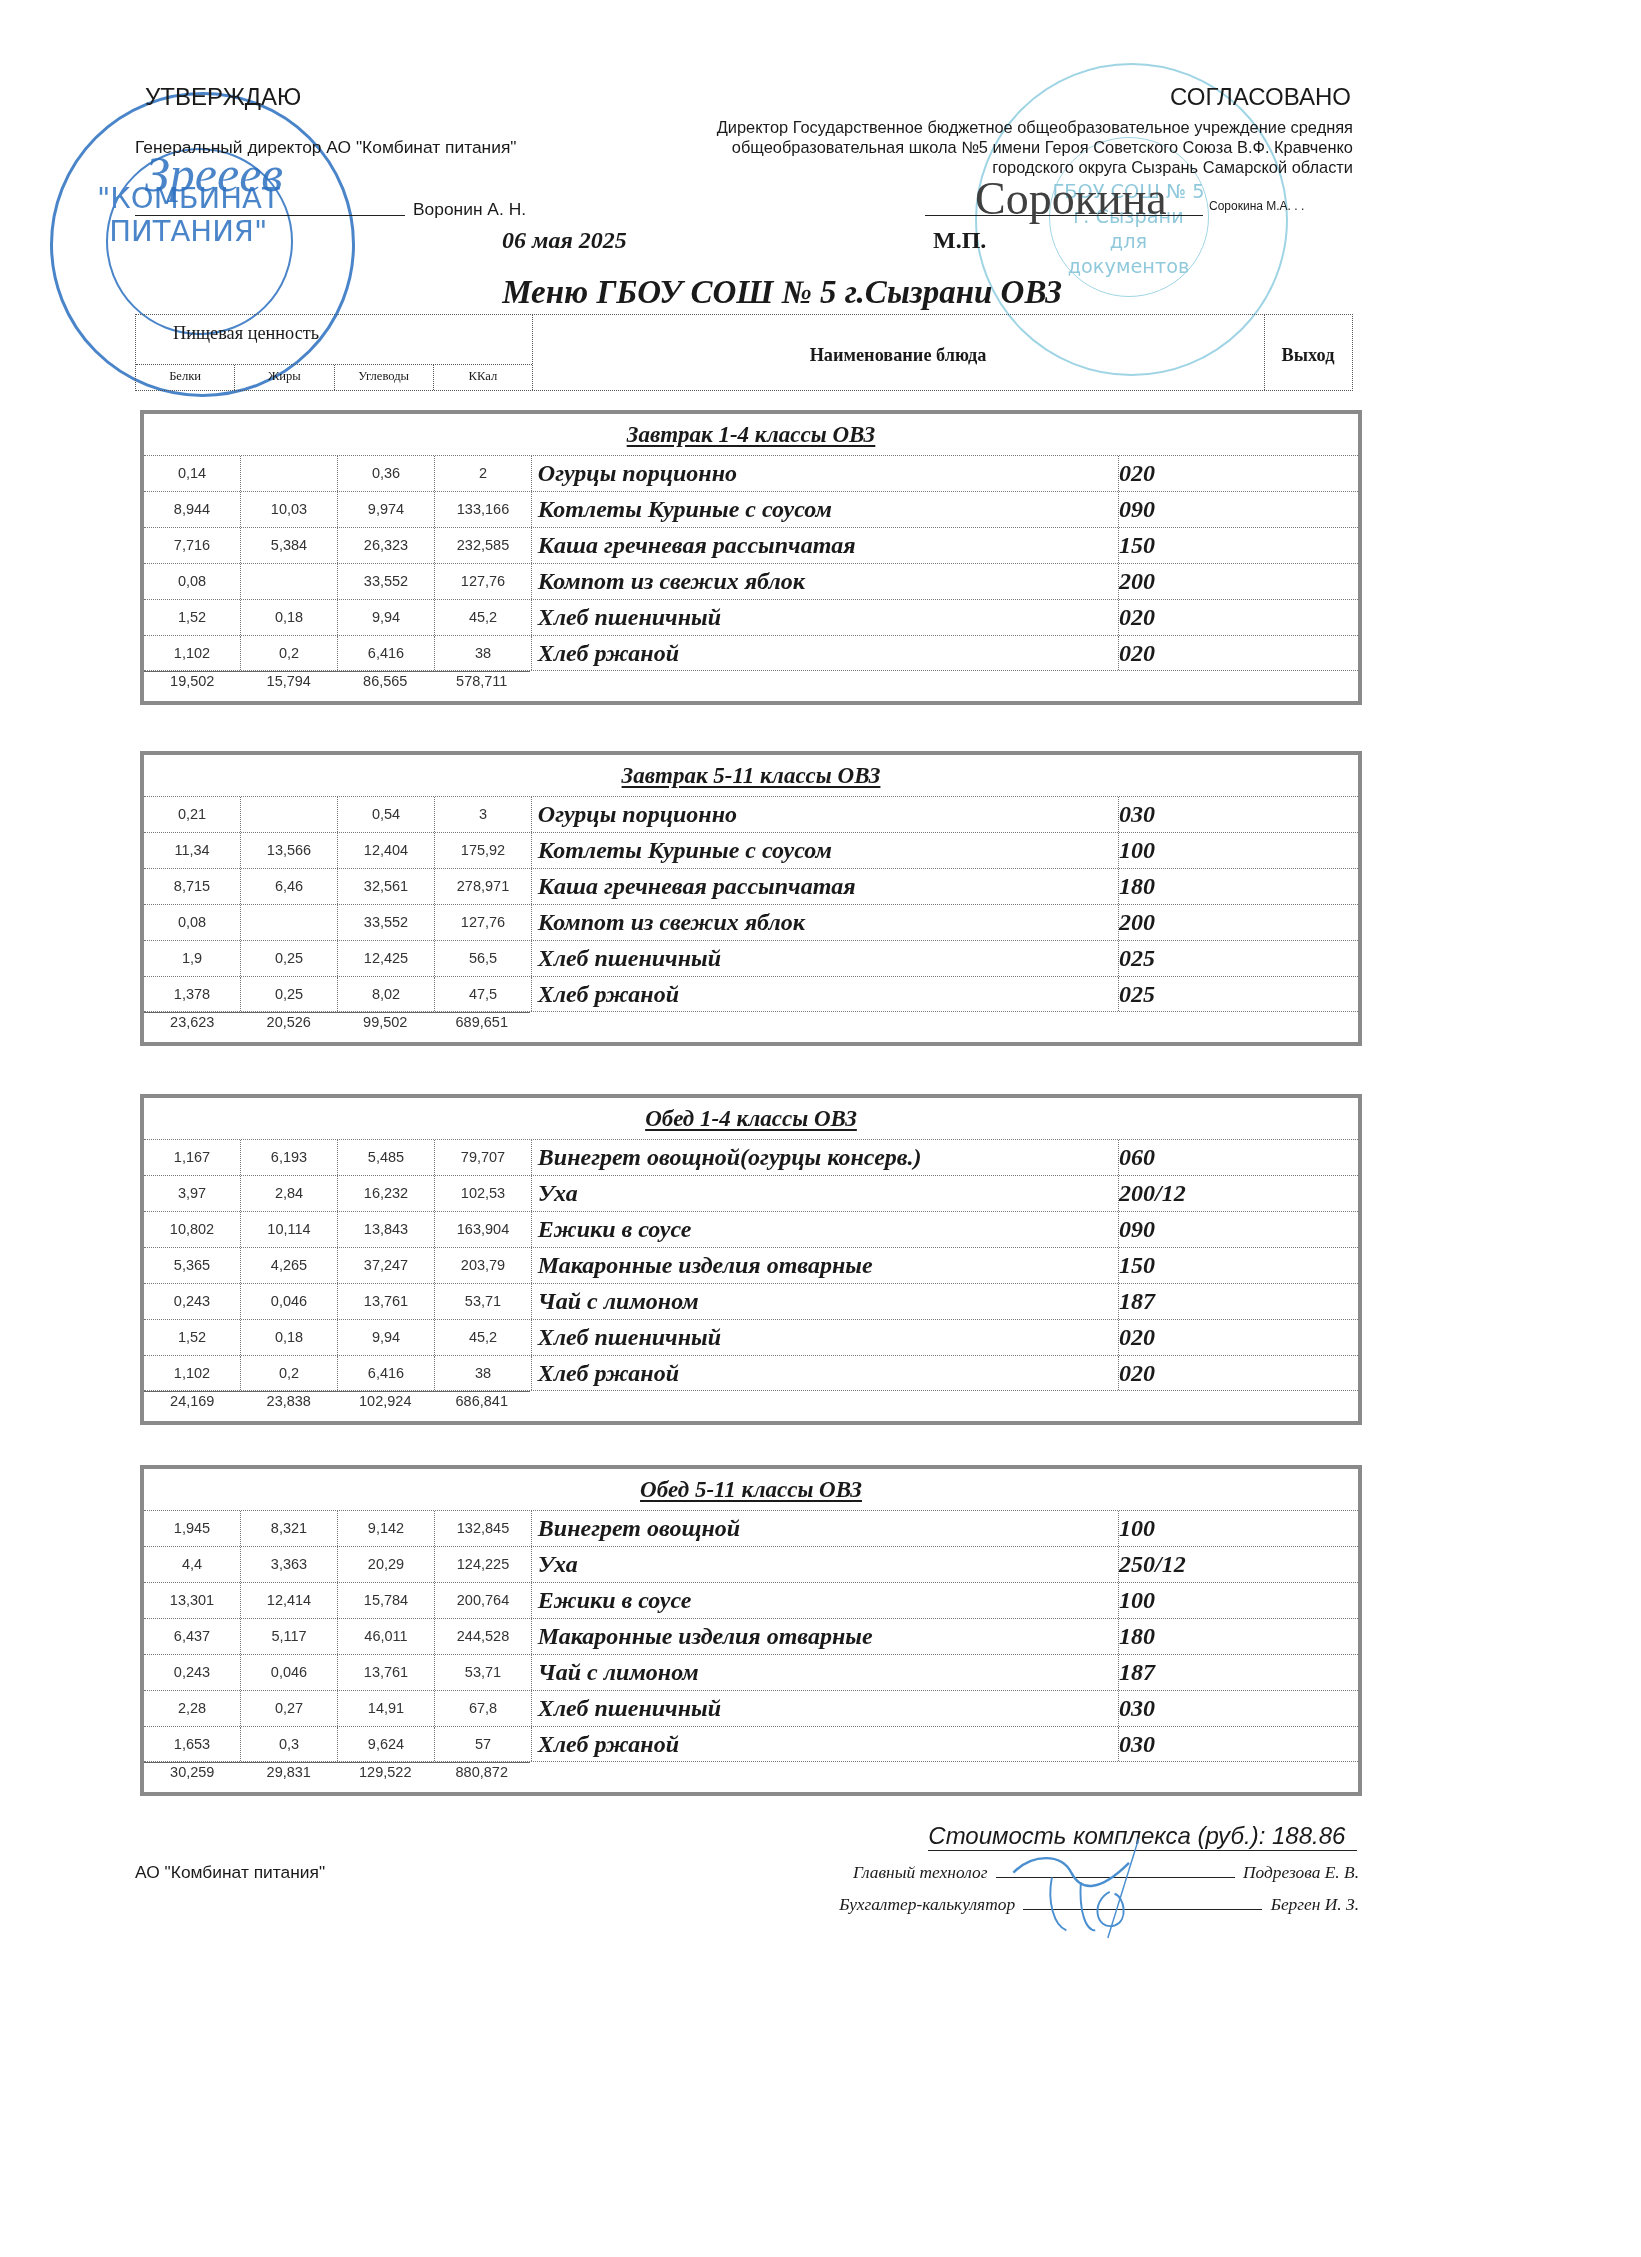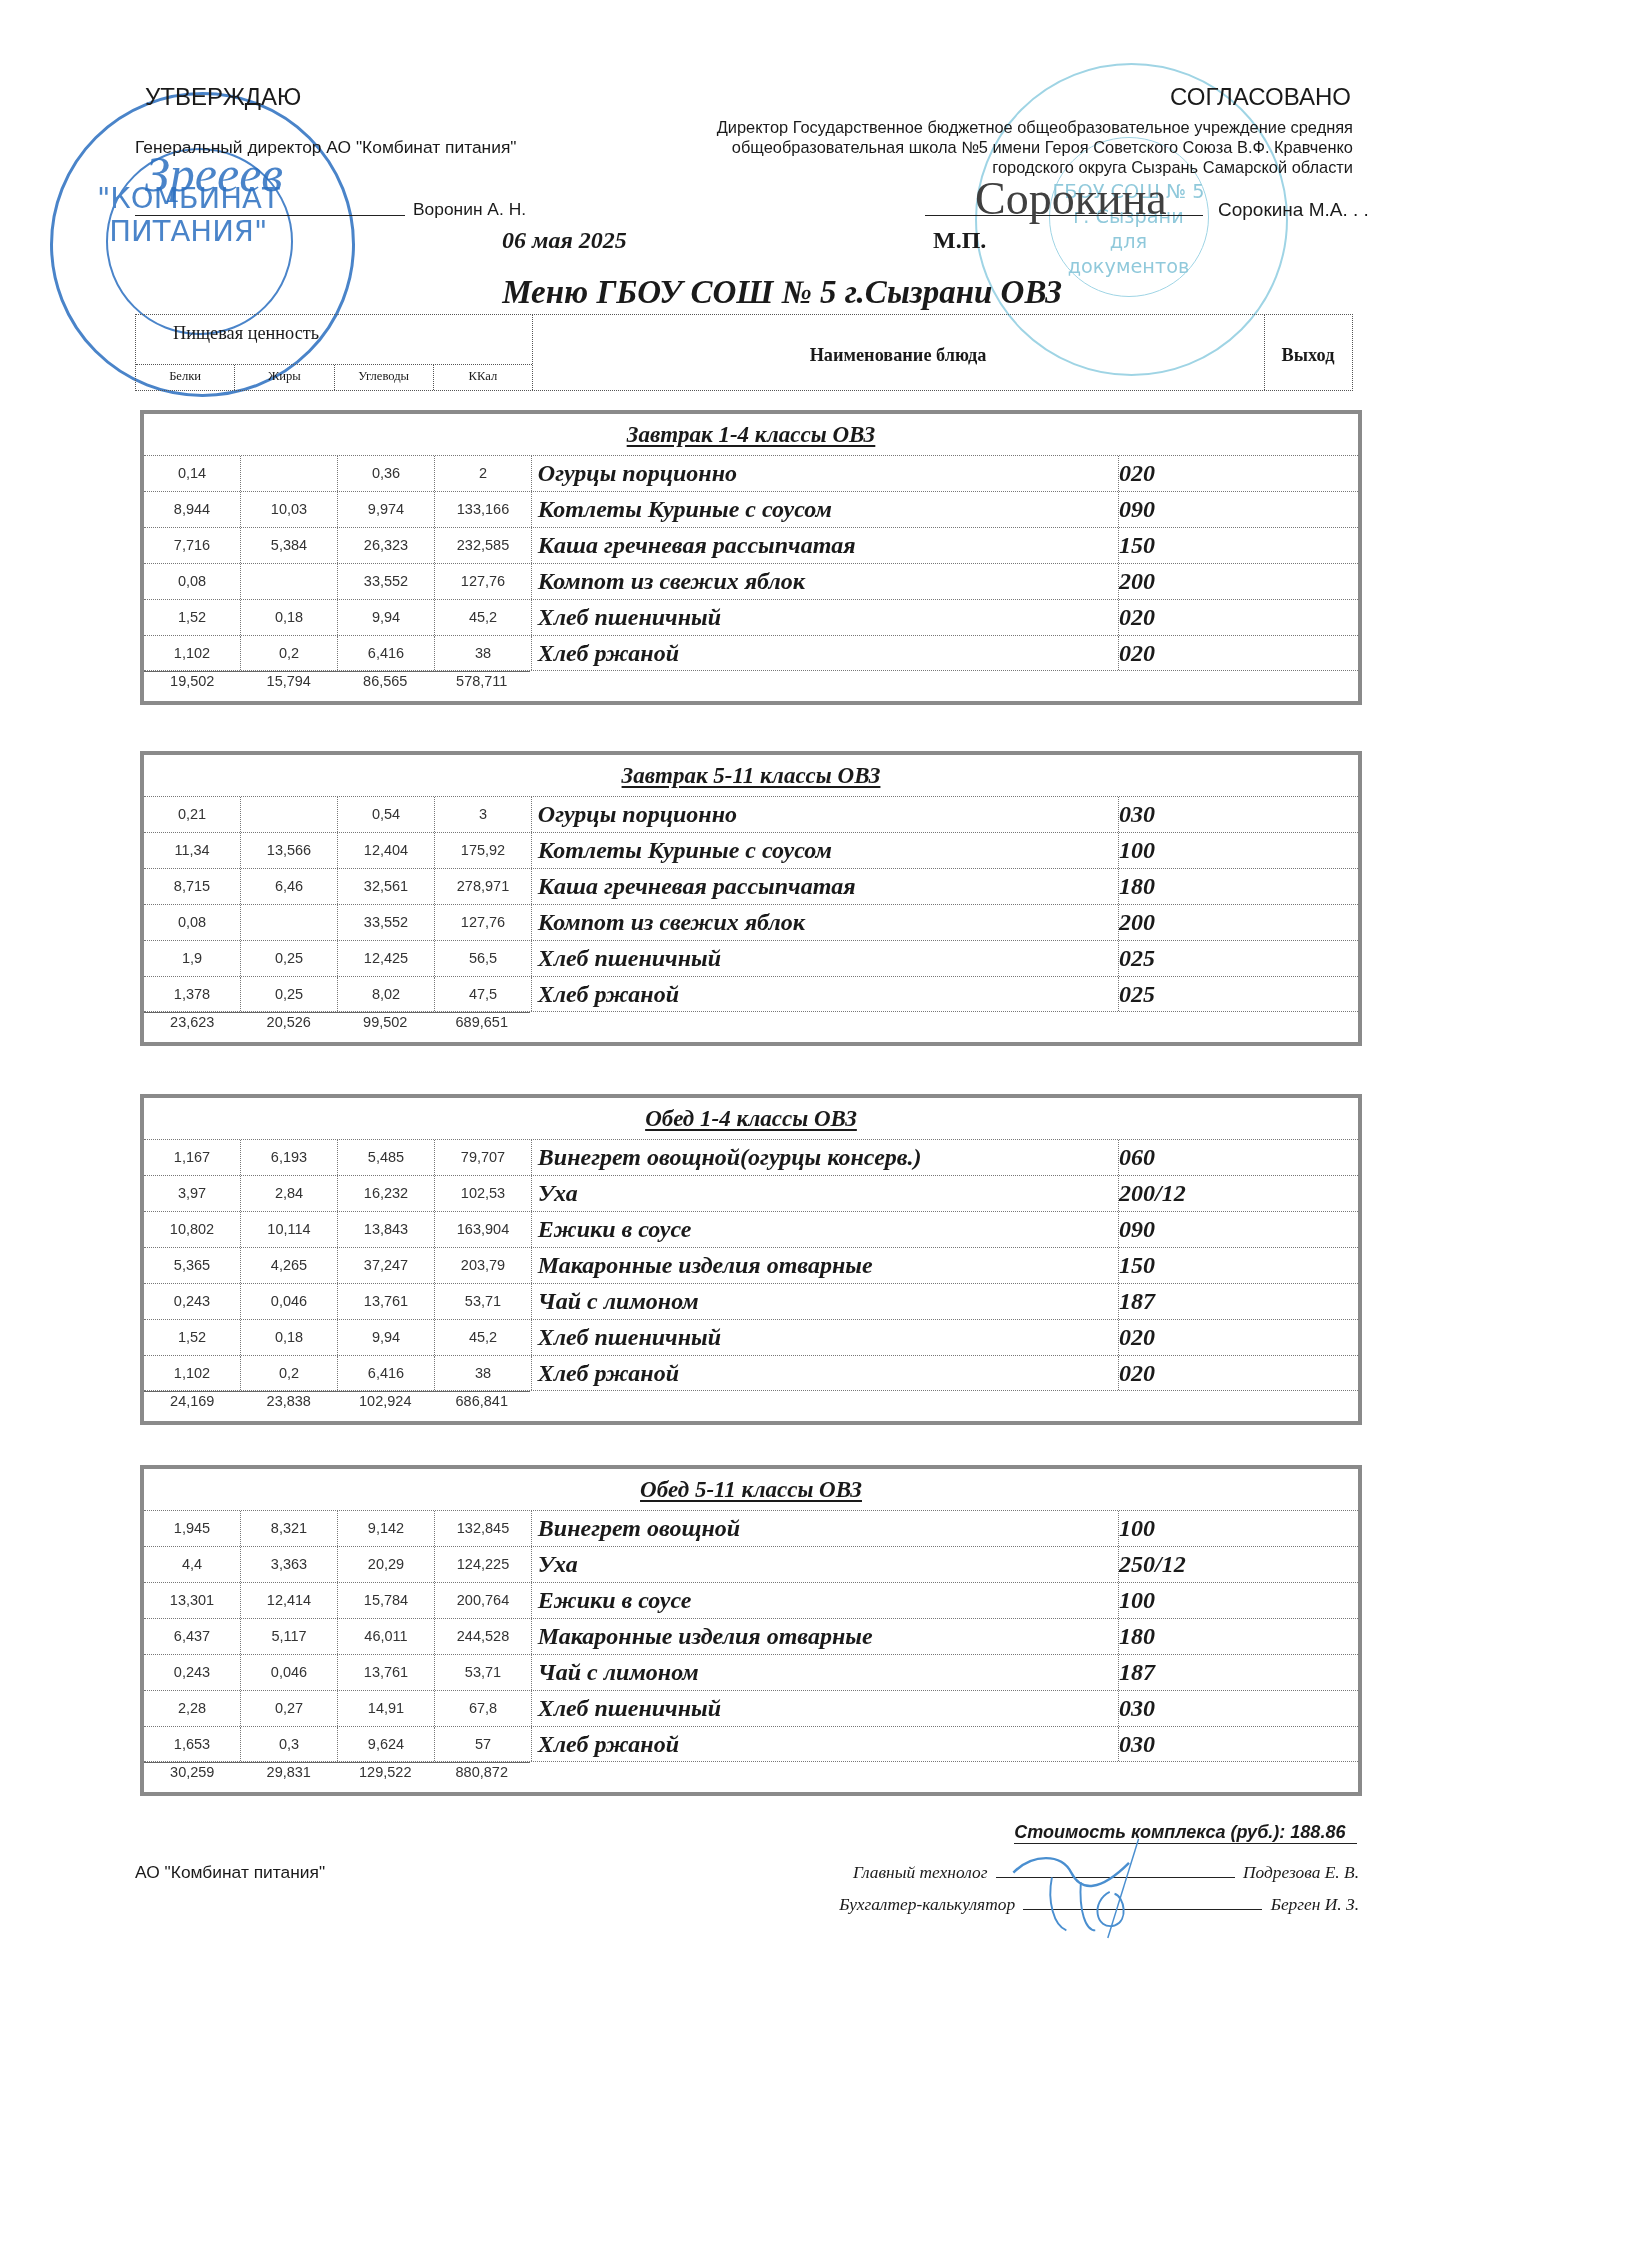--- a/index.html
+++ b/index.html
@@ -11,21 +11,21 @@
   
   .approve-title { left: 145px; top: 83px; font-size: 24px; }
   .approve-role { left: 135px; top: 137px; font-size: 17.4px; }
   .approve-sign-line { left: 135px; top: 215px; width: 270px; border-bottom: 1.4px solid #222; }
   .approve-name { left: 413px; top: 199px; font-size: 17.4px; }
   .approve-date { left: 502px; top: 227px; font-size: 24px; font-style: italic; font-weight: bold; }
 
   .agree-title { right: 290px; top: 83px; font-size: 24px; }
   .agree-line { right: 288px; font-size: 16.4px; text-align: right; white-space: nowrap; }
   .agree-sign-line { left: 925px; top: 215px; width: 278px; border-bottom: 1.4px solid #222; }
-  .agree-name { left: 1209px; top: 199px; font-size: 19px; padding-left: 9px; }
+  .agree-name { left: 1209px; top: 199px; font-size: 12px; }
   .mp { left: 933px; top: 227px; font-size: 24px; font-weight: bold; }
 
   .doc-title { left: 0; width: 1545px; text-align: center; top: 274px; font-size: 33px; font-style: italic; font-weight: bold; padding-left: 19.3px; box-sizing: border-box; }
 
   
   .col-header { left: 135px; top: 314px; width: 1218px; height: 77px; border: 1.4px dotted #555; box-sizing: border-box; }
   .col-header .nut { position: absolute; left: 0; top: 0; width: 396px; height: 75px; border-right: 1.4px dotted #555; }
   .col-header .nut-title { position: absolute; left: 37px; top: 7.7px; font-size: 18.3px; font-weight: normal; }
   .col-header .nut-sub { position: absolute; left: 0; bottom: 0; width: 396px; height: 25px; border-top: 1.4px dotted #555; display: flex; }
   .col-header .nut-sub div { flex: 1; font-size: 12.6px; text-align: center; line-height: 23px; border-right: 1px dotted #555; }
@@ -40,21 +40,21 @@
   .rows { width: 100%; }
   .row { display: flex; height: 36px; border-top: 1.4px dotted #777; box-sizing: border-box; }
   .row:last-child { border-bottom: 1.4px dotted #777; }
   .cell-n { width: 97px; text-align: center; font-size: 14.5px; line-height: 35px; border-right: 1.4px dotted #777; box-sizing: border-box; color: #333; }
   .cell-name { width: 587px; padding-left: 5.8px; font-size: 24px; font-style: italic; font-weight: bold; line-height: 35px; box-sizing: border-box; border-right: 1.4px dotted #777; white-space: nowrap; }
   .cell-out { flex: 1; text-align: left; font-size: 24px; font-style: italic; font-weight: bold; line-height: 35px; }
   .totals { display: flex; height: 29px; border-top: 1.9px solid #666; width: 386px; }
   .totals div { width: 97px; text-align: center; font-size: 14.5px; line-height: 19.3px; color: #333; }
 
   
-  .cost { right: 284px; top: 1822px; font-size: 18px; font-style: italic; font-weight: bold; border-bottom: 1.9px solid #222; padding-right: 11.6px; }
+  .cost { right: 284px; top: 1822px; font-size: 24px; font-style: italic; font-weight: normal; border-bottom: 1.9px solid #222; padding-right: 11.6px; }
   .org-footer { left: 135px; top: 1862px; font-size: 17.4px; }
   .sig-row { font-size: 17.4px; font-style: italic; }
   .sig-line { display: inline-block; width: 239px; border-bottom: 1.4px solid #222; margin: 0 3.9px; vertical-align: baseline; }
 
   
   .stamp { position: absolute; border-radius: 50%; pointer-events: none; }
   .stamp-left { left: 50px; top: 92px; width: 299px; height: 299px; border: 3.9px solid #2b6fc0; opacity: 0.85; }
   .stamp-left .inner { position: absolute; left: 53px; top: 53px; width: 183px; height: 183px; border-radius: 50%; border: 2.9px solid #2b6fc0; }
   .stamp-left .txt { position: absolute; left: 19.3px; top: 87px; width: 232px; text-align: center; color: #2b6fc0; font-size: 29px; line-height: 33px; font-family: "DejaVu Sans", sans-serif; }
   .stamp-right { left: 975px; top: 63px; width: 309px; height: 309px; border: 2.9px solid #7fc6dc; opacity: 0.75; }

